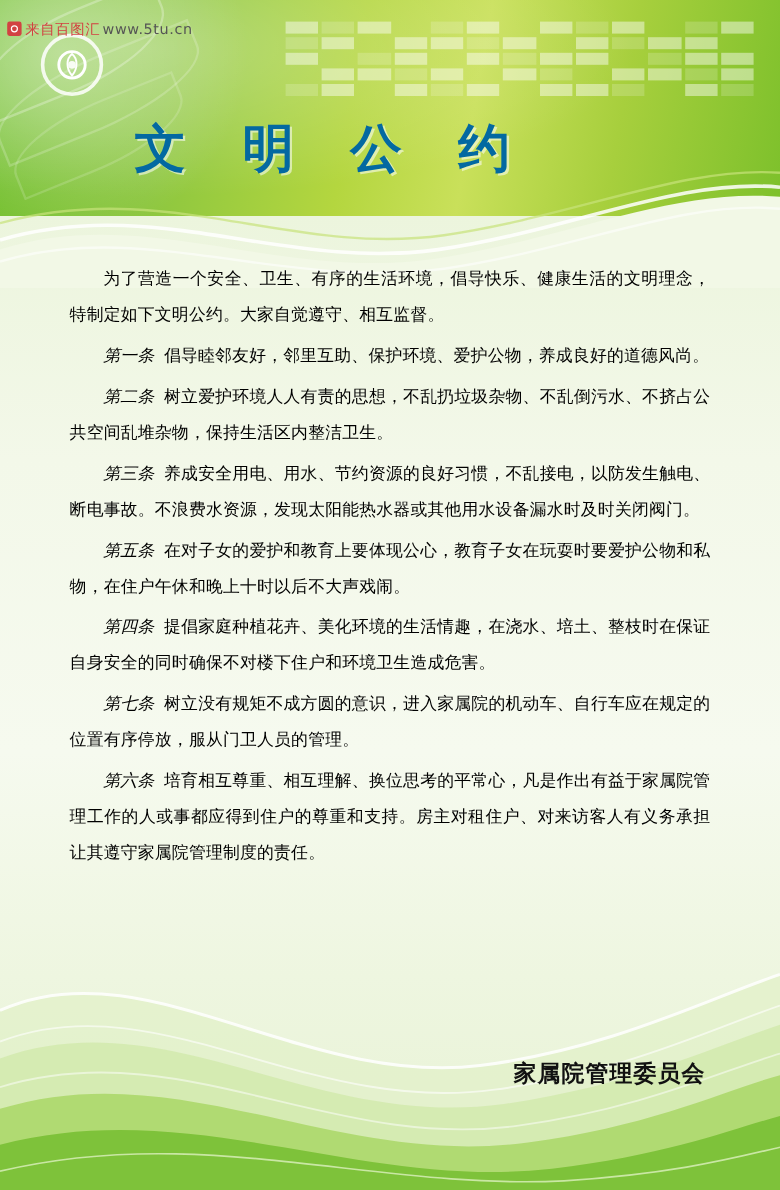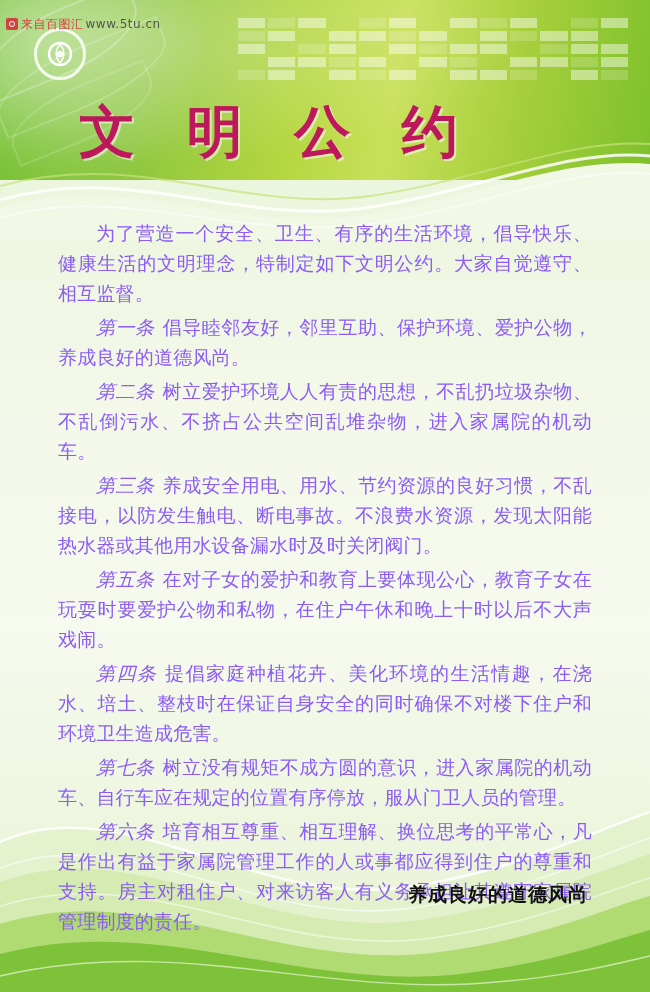--- a/index.html
+++ b/index.html
@@ -84,24 +84,24 @@
 
   
   .title {
     position: absolute;
     left: 0;
     top: 95px;
     width: 537px;
     text-align: center;
     font-family: "DejaVu Serif", "Liberation Serif", serif;
     font-weight: bold;
-    font-size: 56px;
+    font-size: 43px;
     letter-spacing: 16px;
     text-indent: 16px;
-    color: #be185d;
+    color: #0369a1;
     text-shadow: 2px 2px 0 rgba(255,255,255,0.55);
   }
 
   
   .wave-top {
     position: absolute;
     left: 0;
     top: 130px;
     width: 650px;
     height: 110px;
@@ -125,23 +125,23 @@
     pointer-events: none;
   }
 
   
   .content {
     position: absolute;
     left: 58px;
     top: 218px;
     width: 534px;
     font-family: "DejaVu Sans", "Liberation Sans", sans-serif;
-    font-size: 19px;
+    font-size: 14px;
     line-height: 30px;
-    color: #8b5cf6;
+    color: #000000;
   }
   .content p {
     margin: 0 0 4px 0;
     text-indent: 2em;
     text-align: justify;
     letter-spacing: 0.2px;
   }
   .content p .lead {
     margin-right: 8px;
     font-style: italic;
@@ -296,27 +296,27 @@
     <path d="M0,262 C160,220 300,300 460,282 C560,270 612,248 650,238 L650,300 L0,300 Z" fill="#7ec23a"></path>
     <path d="M0,150 C120,96 250,214 400,196 C510,182 590,140 650,120" fill="none" stroke="#ffffff" stroke-width="2.5" opacity="0.85"></path>
     <path d="M0,176 C130,126 255,238 412,216 C520,202 596,164 650,146" fill="none" stroke="#ffffff" stroke-width="1.6" opacity="0.6"></path>
     <path d="M0,214 C150,168 275,268 432,246 C535,232 602,200 650,186" fill="none" stroke="#ffffff" stroke-width="1.6" opacity="0.5"></path>
     <path d="M0,284 C170,244 310,300 470,292 C565,286 615,272 650,264" fill="none" stroke="#eaf7d2" stroke-width="1.4" opacity="0.7"></path>
   </svg>
 
   <div class="content">
     <p><span>为了营造一个安全、卫生、有序的生活环境，倡导快乐、健康生活的文明理念，特制定如下文明公约。大家自觉遵守、相互监督。</span></p>
     <p><span class="lead">第一条</span><span>倡导睦邻友好，邻里互助、保护环境、爱护公物，养成良好的道德风尚。</span></p>
-    <p><span class="lead">第二条</span><span>树立爱护环境人人有责的思想，不乱扔垃圾杂物、不乱倒污水、不挤占公共空间乱堆杂物，进入家属院的机动车。</span></p>
+    <p><span class="lead">第二条</span><span>树立爱护环境人人有责的思想，不乱扔垃圾杂物、不乱倒污水、不挤占公共空间乱堆杂物，保持生活区内整洁卫生。</span></p>
     <p><span class="lead">第三条</span><span>养成安全用电、用水、节约资源的良好习惯，不乱接电，以防发生触电、断电事故。不浪费水资源，发现太阳能热水器或其他用水设备漏水时及时关闭阀门。</span></p>
     <p><span class="lead">第五条</span><span>在对子女的爱护和教育上要体现公心，教育子女在玩耍时要爱护公物和私物，在住户午休和晚上十时以后不大声戏闹。</span></p>
     <p><span class="lead">第四条</span><span>提倡家庭种植花卉、美化环境的生活情趣，在浇水、培土、整枝时在保证自身安全的同时确保不对楼下住户和环境卫生造成危害。</span></p>
     <p><span class="lead">第七条</span><span>树立没有规矩不成方圆的意识，进入家属院的机动车、自行车应在规定的位置有序停放，服从门卫人员的管理。</span></p>
     <p><span class="lead">第六条</span><span>培育相互尊重、相互理解、换位思考的平常心，凡是作出有益于家属院管理工作的人或事都应得到住户的尊重和支持。房主对租住户、对来访客人有义务承担让其遵守家属院管理制度的责任。</span></p>
   </div>
 
-  <div class="signature">养成良好的道德风尚</div>
+  <div class="signature">家属院管理委员会</div>
 
   <div class="watermark">
     <span class="wm-logo"></span><span>来自百图汇</span><span class="site">www.5tu.cn</span>
   </div>
 
 </div>
 
 </body></html>

